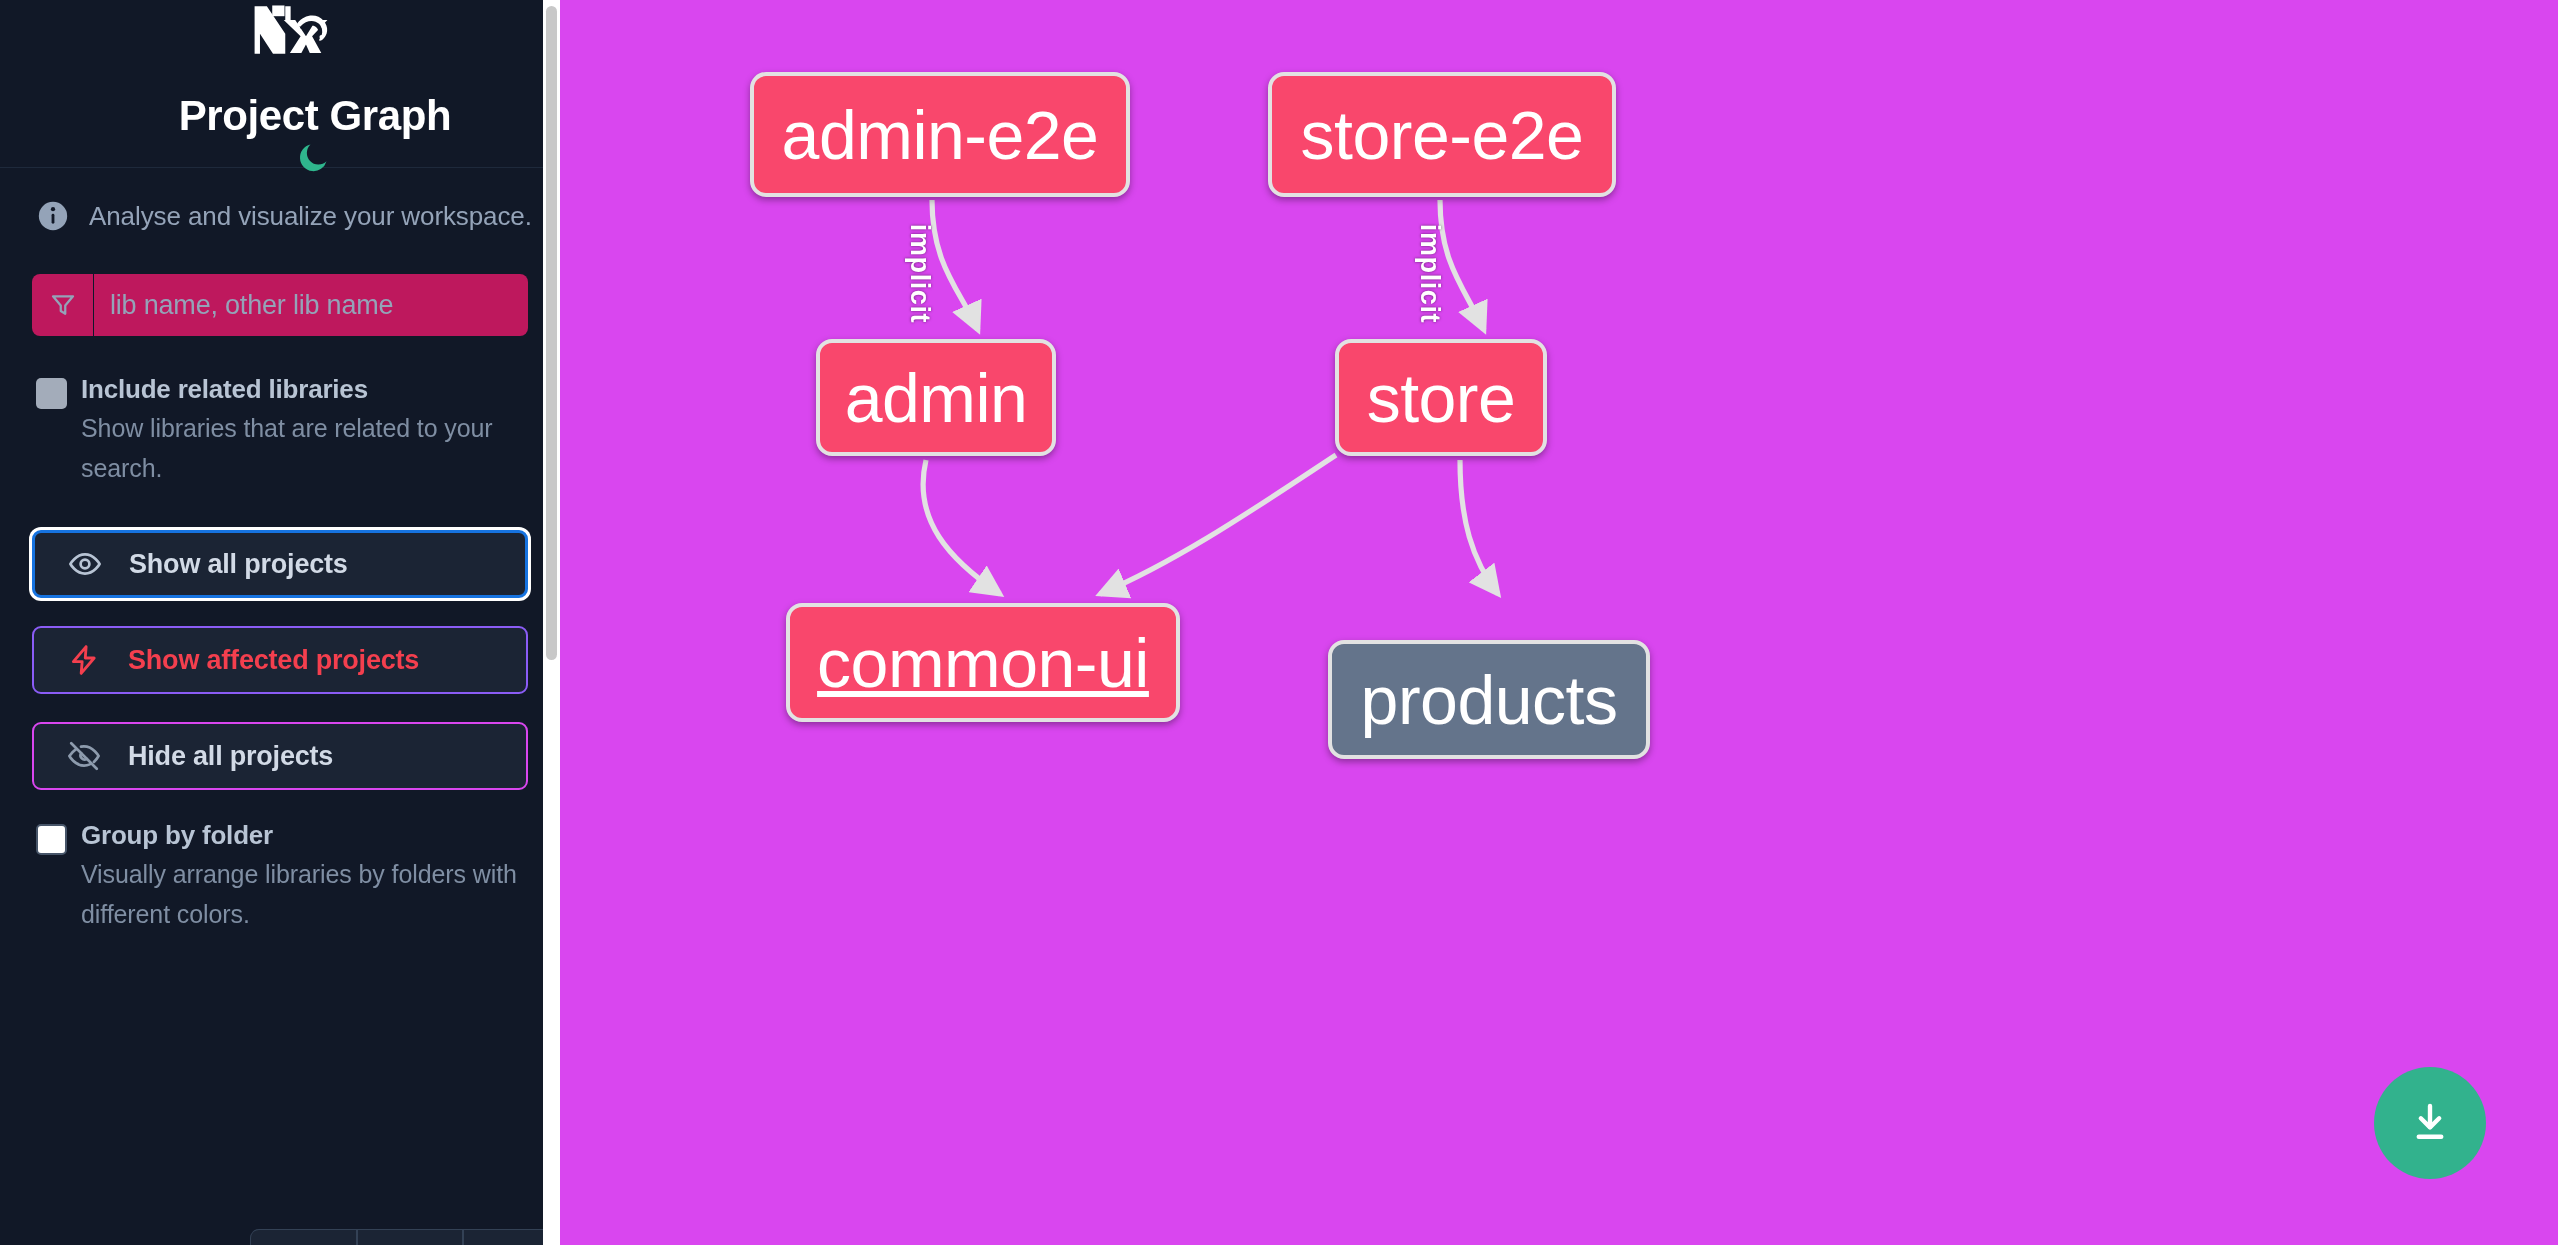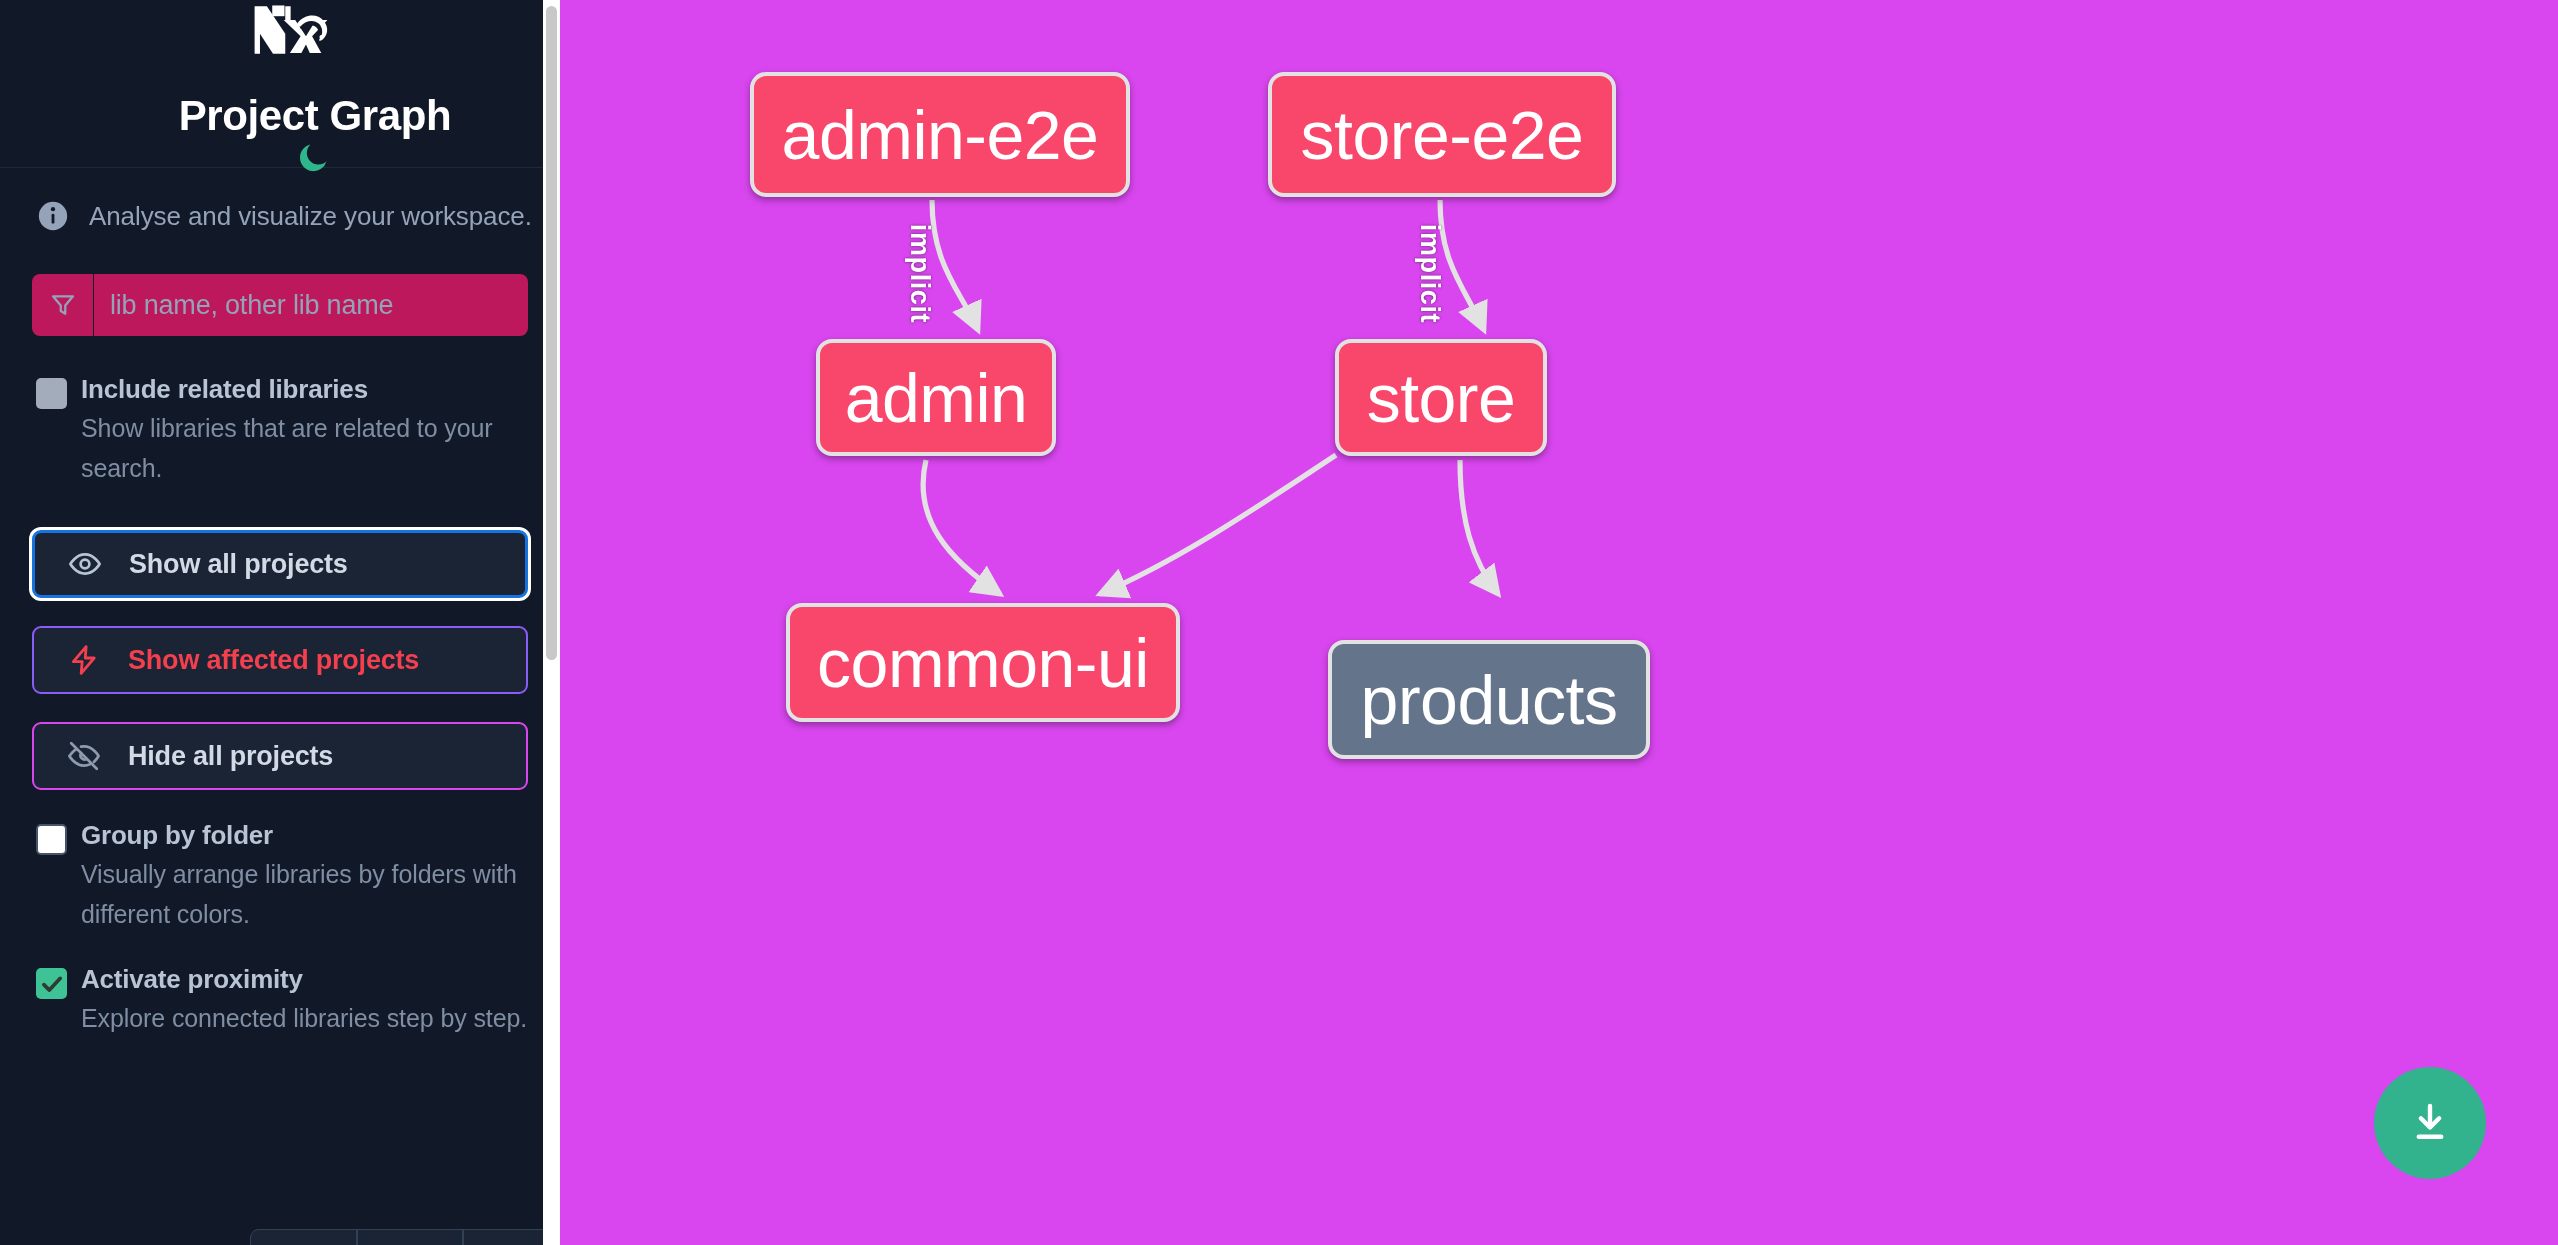--- a/index.html
+++ b/index.html
@@ -377,31 +377,20 @@
       </div>
 
       <div class="check-block" style="margin-top:26px">
         <span class="cb white"></span>
         <span class="cb-texts">
           <span class="cb-label" style="display:block">Group by folder</span>
           <span class="cb-desc" style="display:block">Visually arrange libraries by folders with different colors.</span>
         </span>
       </div>
 
-      <div class="check-block" style="margin-top:28px">
-        <span class="cb green">
-          <svg viewBox="0 0 24 24" width="26" height="26" fill="none" stroke="#2f3a32" stroke-width="3.4" stroke-linecap="round" stroke-linejoin="round" aria-hidden="true">
-            <path d="M4.5 12.6 9.6 17.6 19.6 6.8"></path>
-          </svg>
-        </span>
-        <span class="cb-texts">
-          <span class="cb-label" style="display:block">Activate proximity</span>
-          <span class="cb-desc" style="display:block">Explore connected libraries step by step.</span>
-        </span>
-      </div>
     </div>
 
     <div class="bottom-peek">
       <span class="peek-seg"></span>
       <span class="peek-seg"></span>
       <span class="peek-seg"></span>
     </div>
 
     <div class="scroll-track">
       <div class="scroll-thumb"></div>
@@ -437,21 +426,21 @@
     </div>
 
     <div class="node pink" style="left:256px; top:339px; width:240px; height:117px;">
       <span>admin</span>
     </div>
 
     <div class="node pink" style="left:775px; top:339px; width:212px; height:117px;">
       <span>store</span>
     </div>
 
-    <div class="node pink" style="left:226px; top:603px; width:394px; height:119px;">
+    <div class="node pink" style="left:226px; top:603px; width:394px; height:119px;text-decoration:underline;">
       <span>common-ui</span>
     </div>
 
     <div class="node slate" style="left:768px; top:603px; width:322px; height:119px;margin-top:37px;">
       <span>products</span>
     </div>
 
     <span class="edge-label" style="left:310px; top:258px;">implicit</span>
 
     <span class="edge-label" style="left:820px; top:258px;">implicit</span>

